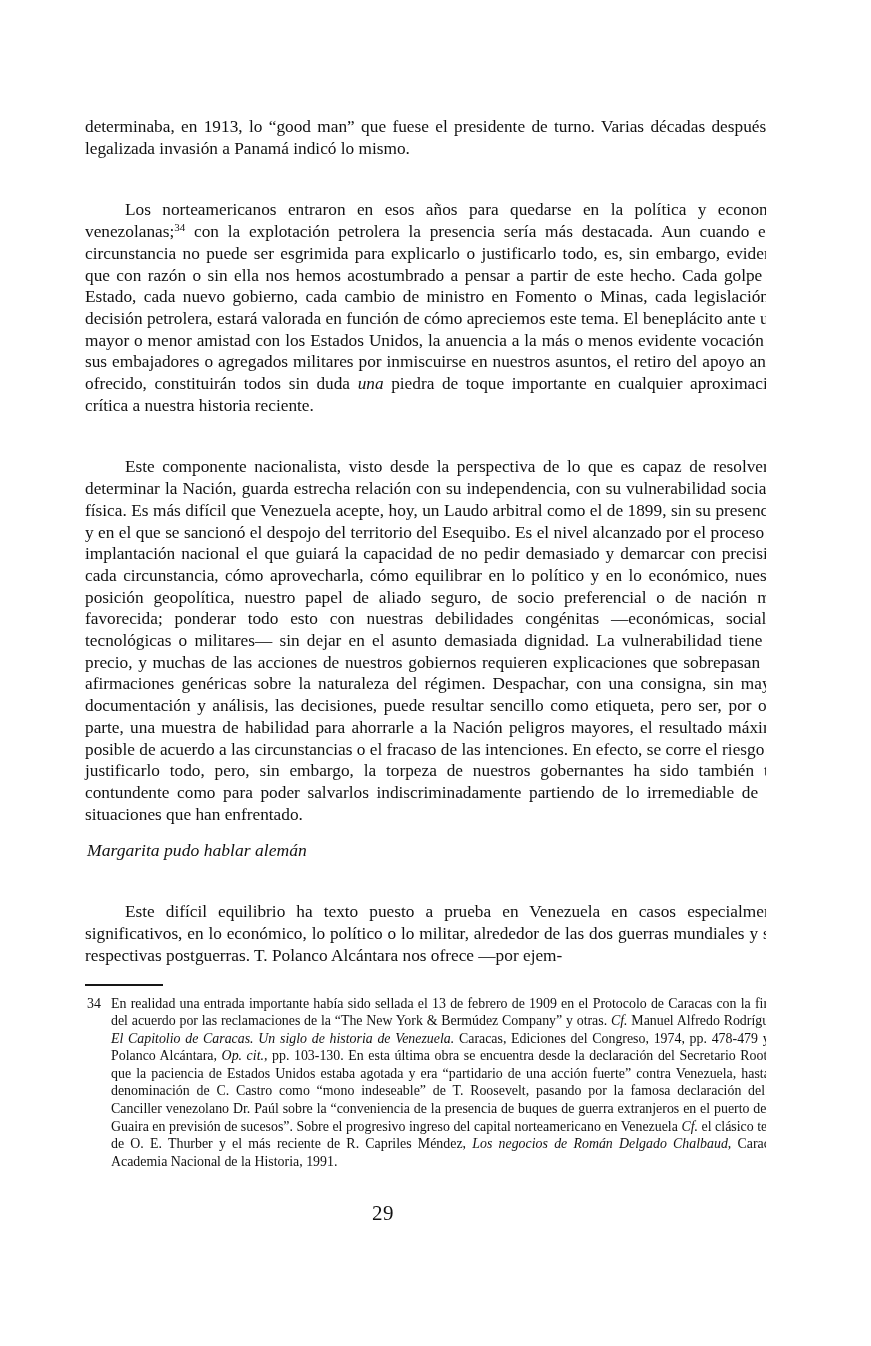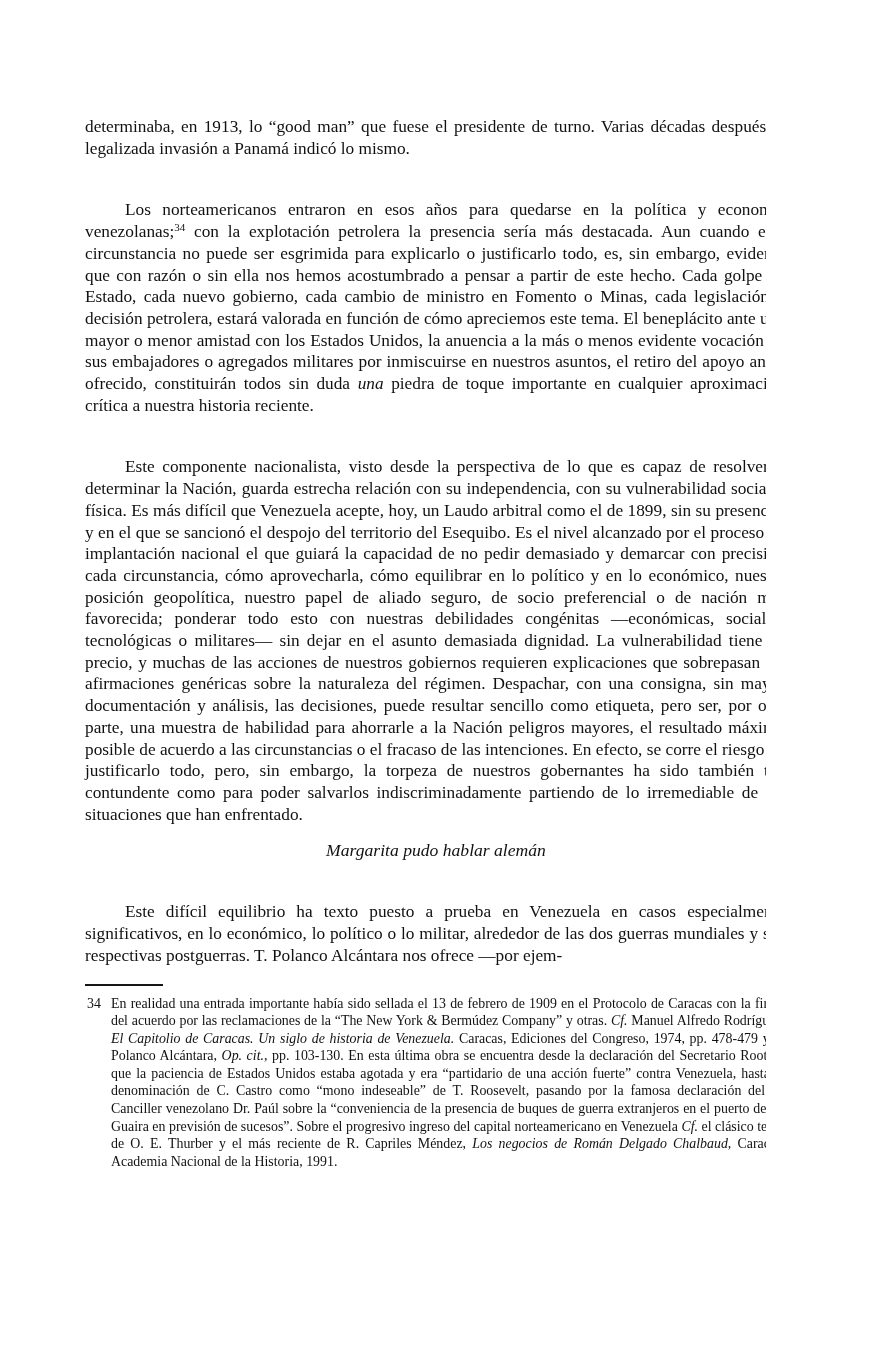--- a/index.html
+++ b/index.html
@@ -31,21 +31,21 @@
   }
   .paragraph.indent {
     text-indent: 40px;
     margin-top: 40px;
   }
   .heading {
     margin: 14px 0 12px 2px;
     font-size: 17.6px;
     line-height: 22px;
     font-weight: normal;
-    text-align: center;
+    text-align: left;
   }
   .it {
     font-style: italic;
   }
   sup.fn-ref {
     font-size: 11px;
     line-height: 0;
     vertical-align: 6px;
     letter-spacing: 0;
   }
@@ -91,13 +91,14 @@
         <p class="paragraph indent"><span>Este componente nacionalista, visto desde la perspectiva de lo que es capaz de resolver y determinar la Nación, guarda estrecha relación con su independencia, con su vulnerabilidad social y física. Es más difícil que Venezuela acepte, hoy, un Laudo arbitral como el de 1899, sin su presencia, y en el que se sancionó el despojo del territorio del Esequibo. Es el nivel alcanzado por el proceso de implantación nacional el que guiará la capacidad de no pedir demasiado y demarcar con precisión cada circunstancia, cómo aprovecharla, cómo equilibrar en lo político y en lo económico, nuestra posición geopolítica, nuestro papel de aliado seguro, de socio preferencial o de nación más favorecida; ponderar todo esto con nuestras debilidades congénitas —económicas, sociales, tecnológicas o militares— sin dejar en el asunto demasiada dignidad. La vulnerabilidad tiene su precio, y muchas de las acciones de nuestros gobiernos requieren explicaciones que sobrepasan las afirmaciones genéricas sobre la naturaleza del régimen. Despachar, con una consigna, sin mayor documentación y análisis, las decisiones, puede resultar sencillo como etiqueta, pero ser, por otra parte, una muestra de habilidad para ahorrarle a la Nación peligros mayores, el resultado máximo posible de acuerdo a las circunstancias o el fracaso de las intenciones. En efecto, se corre el riesgo de justificarlo todo, pero, sin embargo, la torpeza de nuestros gobernantes ha sido también tan contundente como para poder salvarlos indiscriminadamente partiendo de lo irremediable de las situaciones que han enfrentado.</span></p>
         <h2 class="heading"><span class="it">Margarita pudo hablar alemán</span></h2>
         <p class="paragraph indent"><span>Este difícil equilibrio ha texto puesto a prueba en Venezuela en casos especialmente significativos, en lo económico, lo político o lo militar, alrededor de las dos guerras mundiales y sus respectivas postguerras. T. Polanco Alcántara nos ofrece —por ejem-</span></p>
       </main>
     <hr class="footnote-sep">
     <div class="footnote">
       <span class="fn-num">34</span>
       <div class="fn-text" id="footnote-runs"><span>En realidad una entrada importante había sido sellada el 13 de febrero de 1909 en el Protocolo de Caracas con la firma del acuerdo por las reclamaciones de la “The New York &amp; Bermúdez Company” y otras. </span><span class="it">Cf.</span><span> Manuel Alfredo Rodríguez. </span><span class="it">El Capitolio de Caracas. Un siglo de historia de Venezuela.</span><span> Caracas, Ediciones del Congreso, 1974, pp. 478-479 y T. Polanco Alcántara, </span><span class="it">Op. cit.</span><span>, pp. 103-130. En esta última obra se encuentra desde la declaración del Secretario Root de que la paciencia de Estados Unidos estaba agotada y era “partidario de una acción fuerte” contra Venezuela, hasta la denominación de C. Castro como “mono indeseable” de T. Roosevelt, pasando por la famosa declaración del ex Canciller venezolano Dr. Paúl sobre la “conveniencia de la presencia de buques de guerra extranjeros en el puerto de La Guaira en previsión de sucesos”. Sobre el progresivo ingreso del capital norteamericano en Venezuela </span><span class="it">Cf.</span><span> el clásico texto de O. E. Thurber y el más reciente de R. Capriles Méndez, </span><span class="it">Los negocios de Román Delgado Chalbaud</span><span>, Caracas, Academia Nacional de la Historia, 1991.</span></div>
     </div>
   </div>
+  <div class="page-number">29</div>
 </div>
 
 </body></html>

